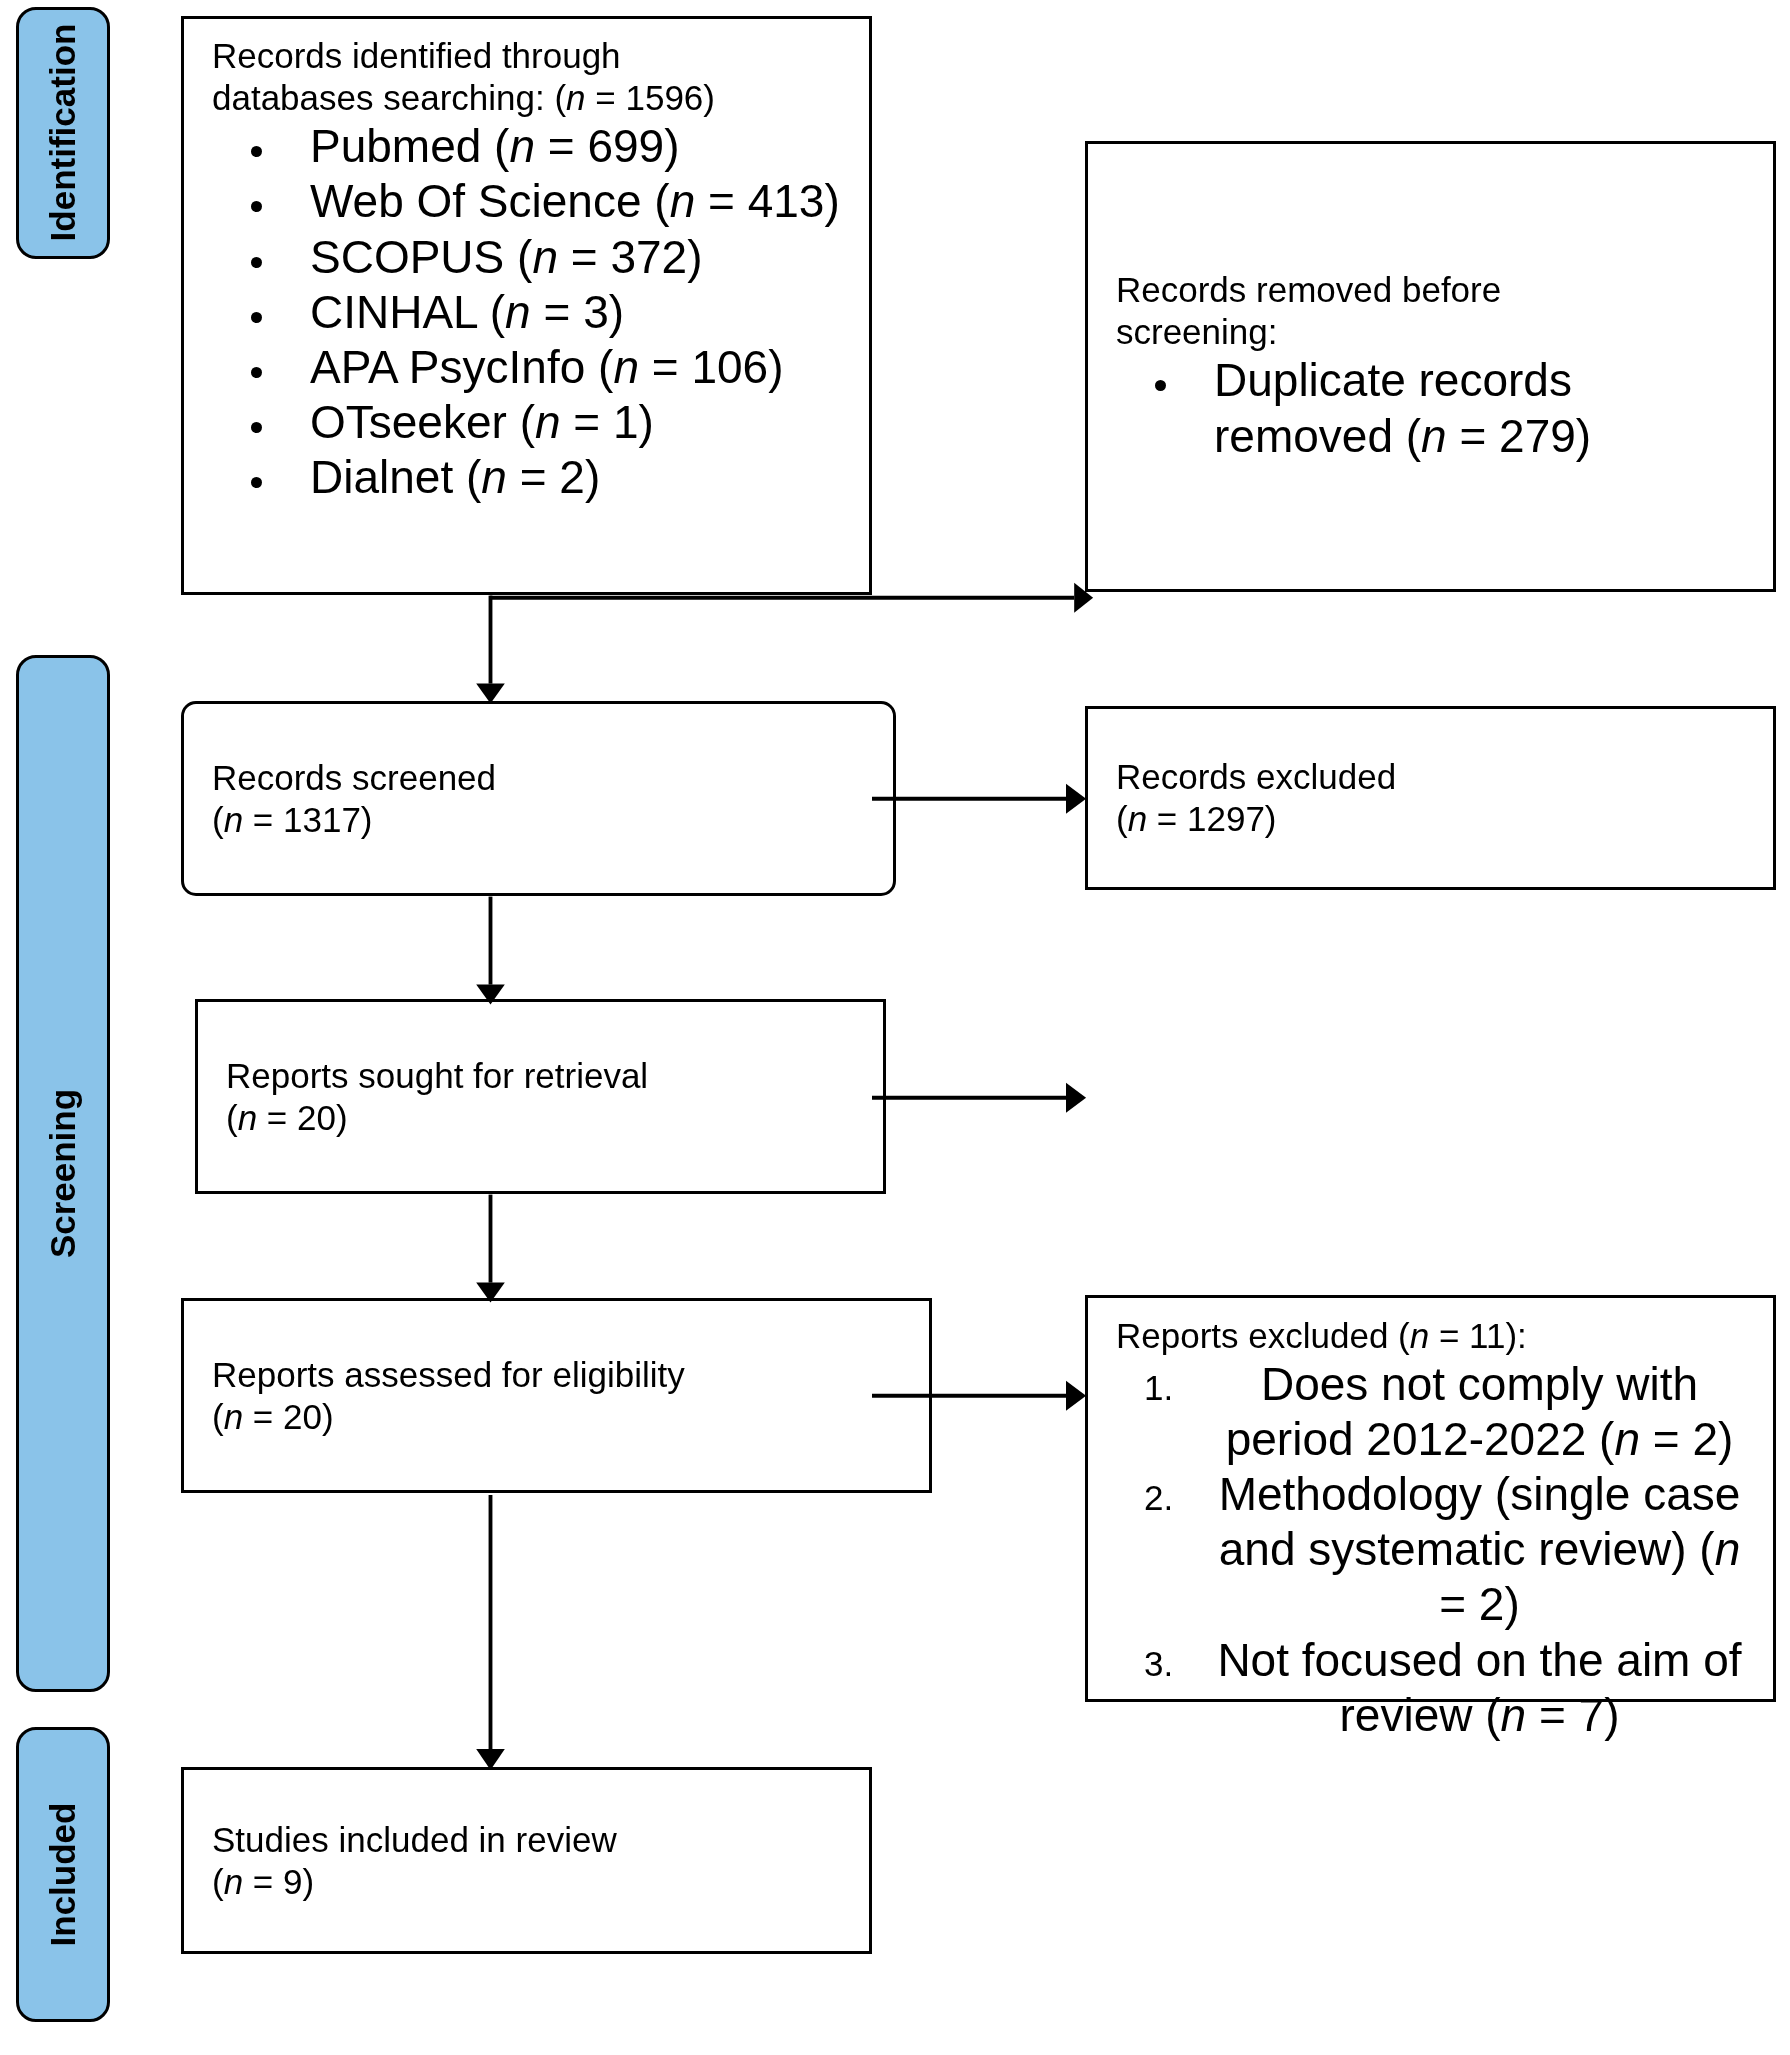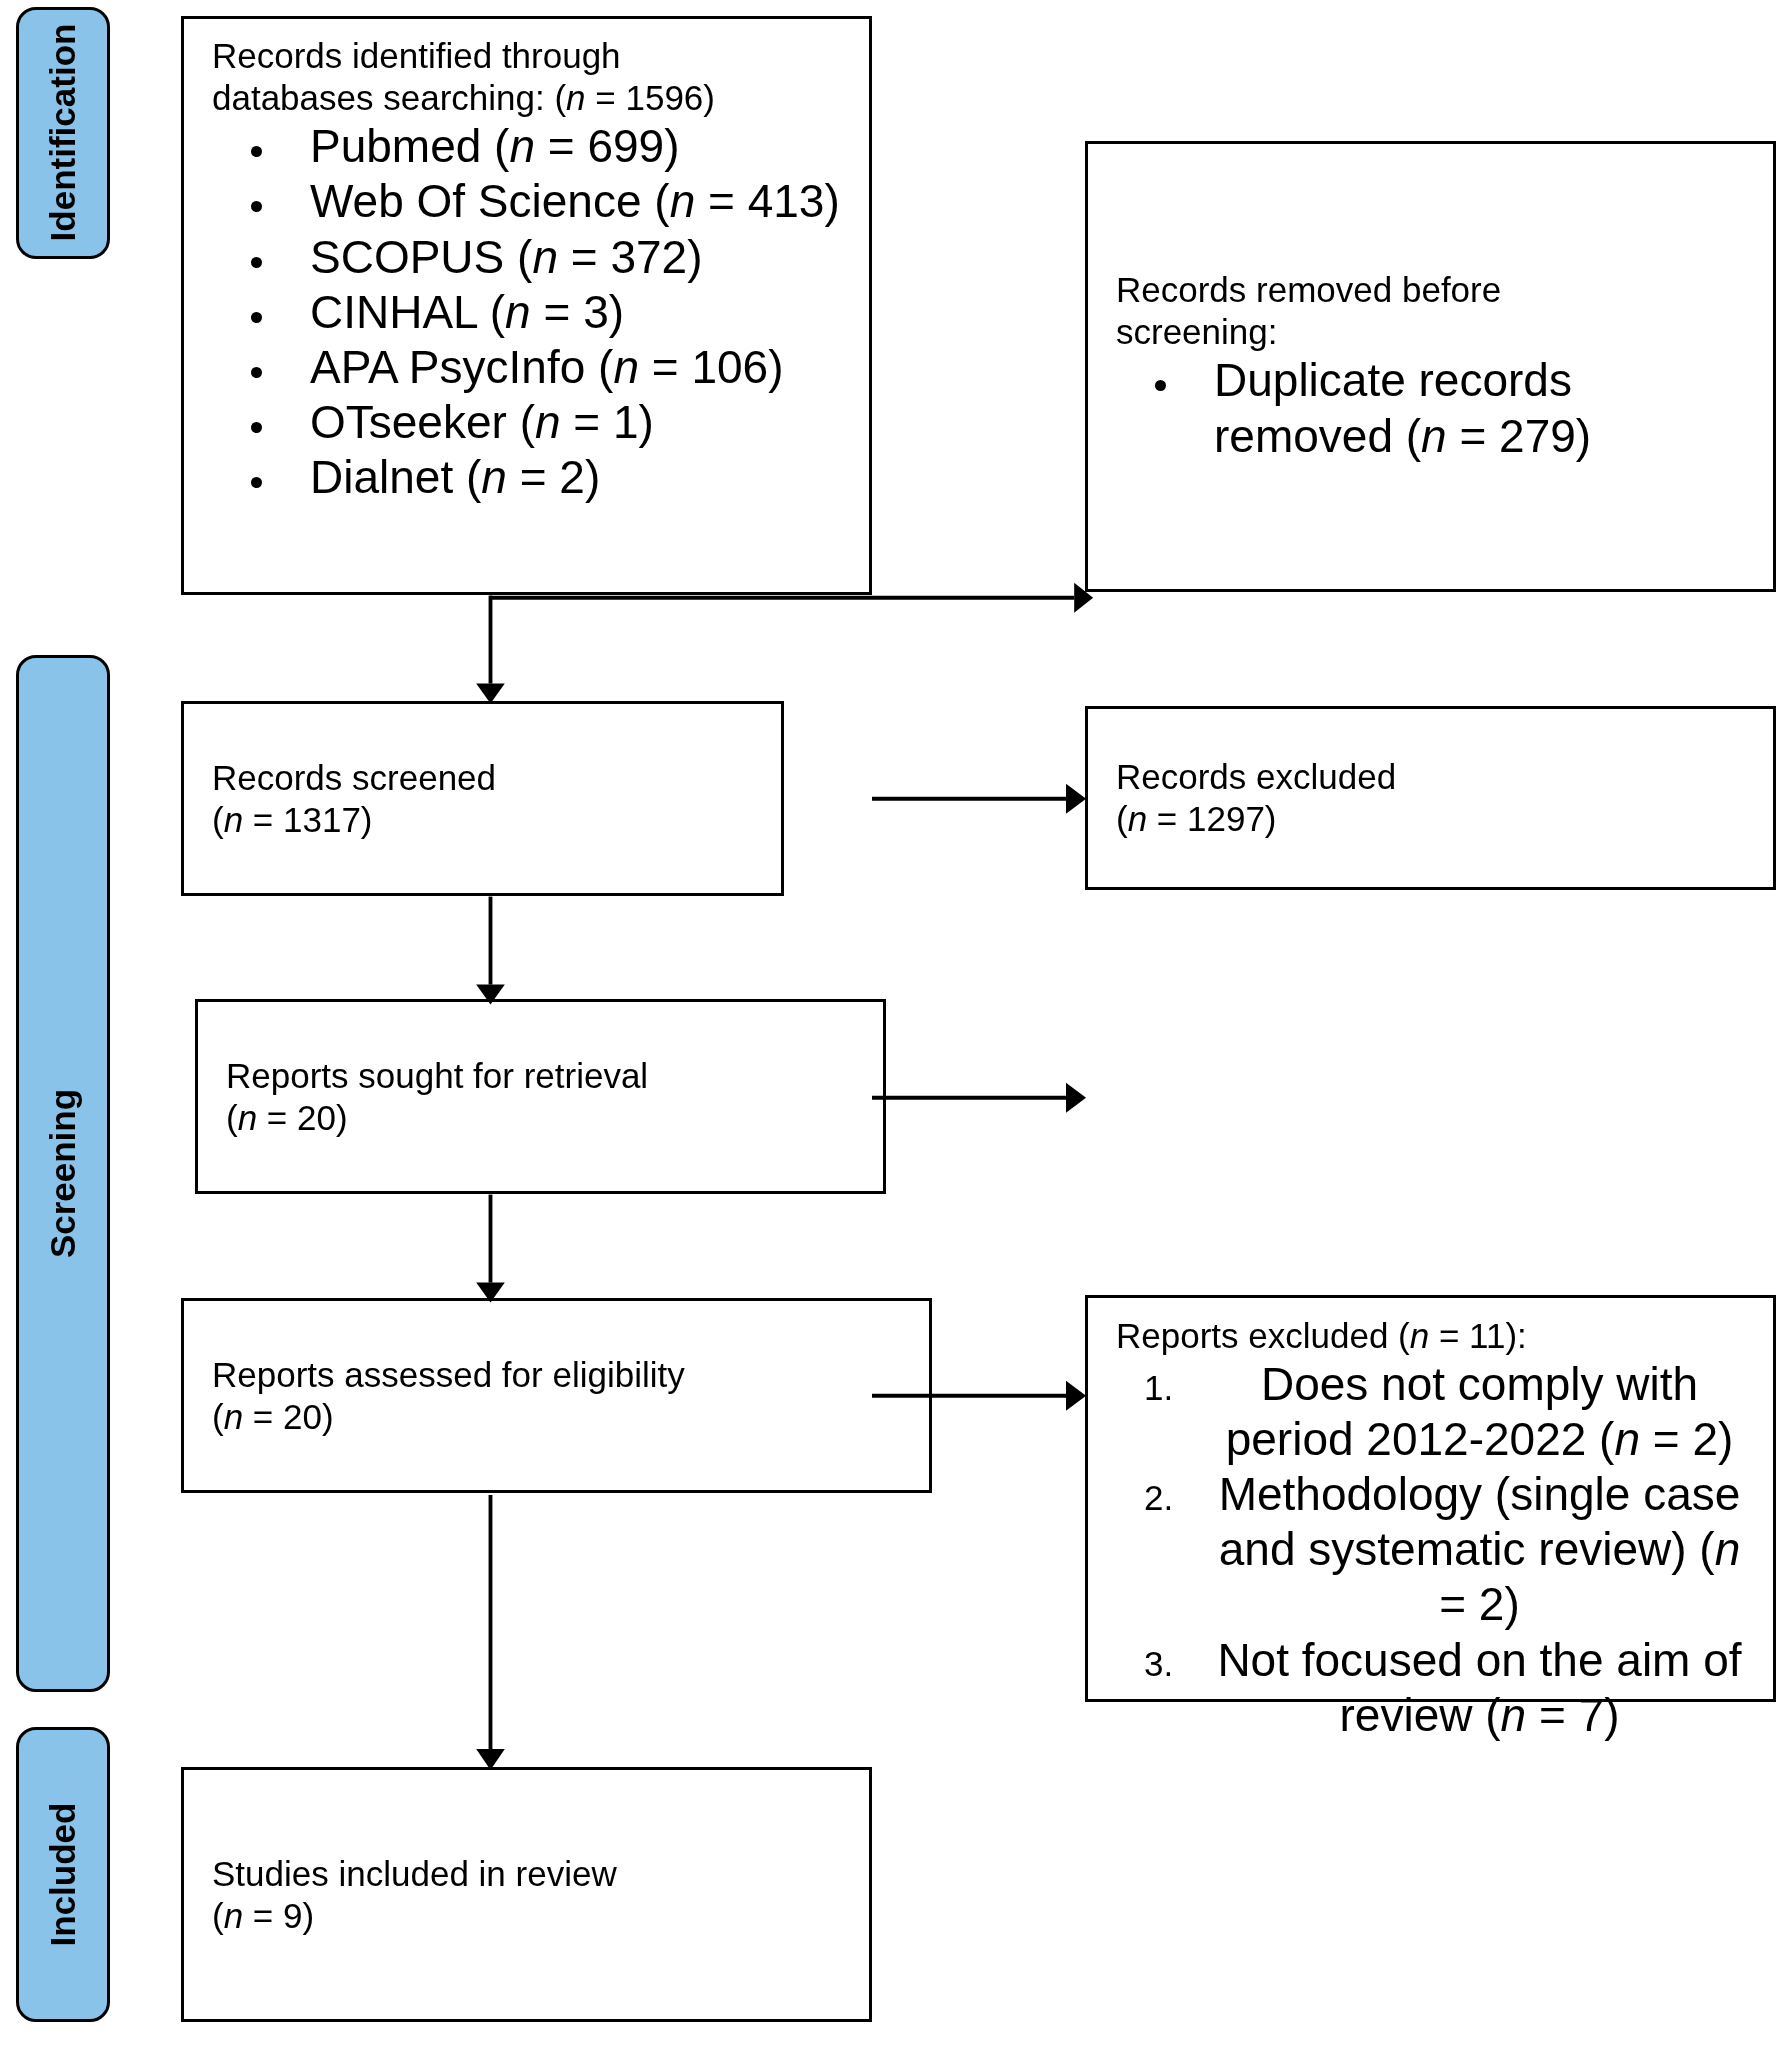--- a/index.html
+++ b/index.html
@@ -117,21 +117,21 @@
   </div>
 
   <div class="flow-box" style="left:1085px; top:141px; width:691px; height:451px;">
     <div class="line">Records removed before</div>
     <div class="line">screening:</div>
     <ul class="sub-list">
       <li>Duplicate records removed (<i>n</i> = 279)</li>
     </ul>
   </div>
 
-  <div class="flow-box" style="left:181px; top:701px; width:603px; height:195px;">
+  <div class="flow-box" style="left:181px; top:701px; width:715px; height:195px;border-radius:15px;">
     <div class="line">Records screened</div>
     <div class="line">(<i>n</i> = 1317)</div>
   </div>
 
   <div class="flow-box" style="left:1085px; top:706px; width:691px; height:184px;">
     <div class="line">Records excluded</div>
     <div class="line">(<i>n</i> = 1297)</div>
   </div>
 
   <div class="flow-box" style="left:195px; top:999px; width:691px; height:195px;">
@@ -147,21 +147,21 @@
 
   <div class="flow-box top-align" style="left:1085px; top:1295px; width:691px; height:407px;">
     <div class="line">Reports excluded (<i>n</i> = 11):</div>
     <ol class="sub-list">
       <li>Does not comply with period 2012-2022 (<i>n</i> = 2)</li>
       <li>Methodology (single case and systematic review) (<i>n</i> = 2)</li>
       <li>Not focused on the aim of review (<i>n</i> = 7)</li>
     </ol>
   </div>
 
-  <div class="flow-box" style="left:181px; top:1767px; width:691px; height:255px;">
+  <div class="flow-box" style="left:181px; top:1767px; width:691px; height:187px;">
     <div class="line">Studies included in review</div>
     <div class="line">(<i>n</i> = 9)</div>
   </div>
 
   <div class="conn" style="left:490px; top:595px; width:602px; height:5.6px;">
     <svg width="602" height="5.6" viewBox="0 0 1080 10">
       <line x1="0" y1="5" x2="1048" y2="5" stroke="#000" stroke-width="7"></line>
       <polygon points="1048,-22 1048,32 1082,5" fill="#000"></polygon>
     </svg>
   </div>

